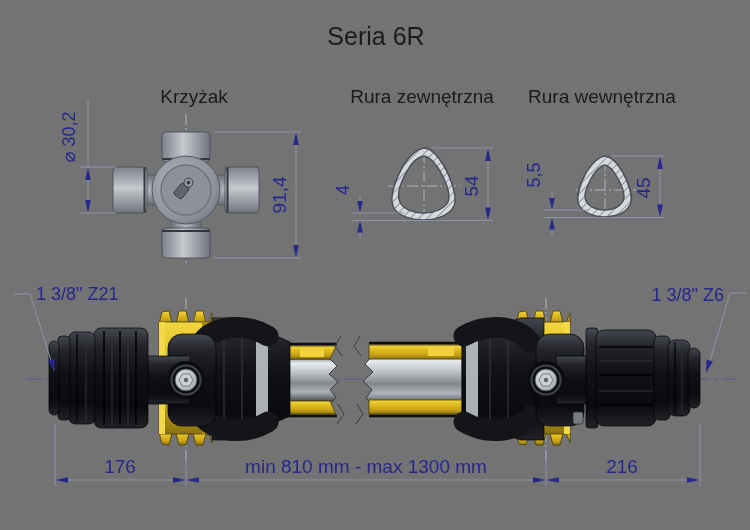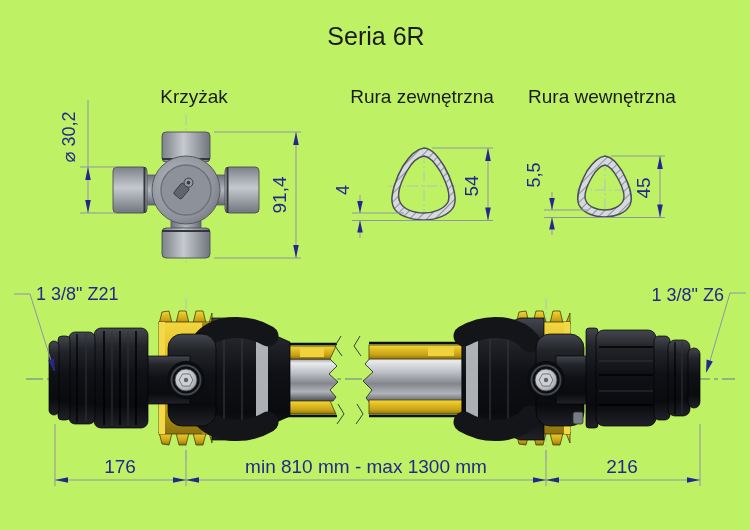--- a/index.html
+++ b/index.html
@@ -1,16 +1,16 @@
 <!DOCTYPE html>
 <html><head>
 <meta charset="utf-8">
 <style>
   html,body{margin:0;padding:0;background:#ffffff;}
-  #stage{position:relative;width:750px;height:530px;background:#bef264;overflow:hidden;
+  #stage{position:relative;width:750px;height:530px;background:#737373;overflow:hidden;
          font-family:"Liberation Sans","DejaVu Sans",sans-serif;text-align:center;}
   svg{display:block;}
   .ttl{font-size:25px;fill:#1b1b1b;}
   .lbl{font-size:19px;fill:#1b1b1b;}
   .dim{font-size:19px;fill:#26268f;}
   .dimS{font-size:18px;fill:#26268f;}
   .thin{stroke:#8f95a8;stroke-width:1;fill:none;}
   .cline{stroke:#b4bac8;stroke-width:0.9;fill:none;stroke-dasharray:11 3 2 3;}
   .axis{stroke:#4a4aa0;stroke-width:0.9;fill:none;stroke-dasharray:17 4 4 4;opacity:.8;}
   .arr{fill:#26268f;stroke:none;}

